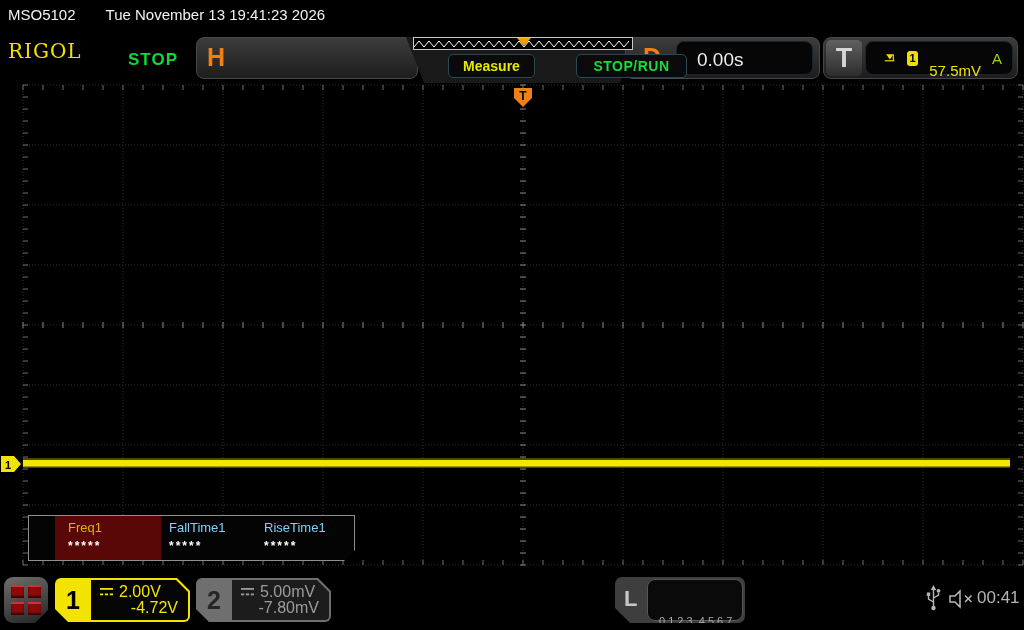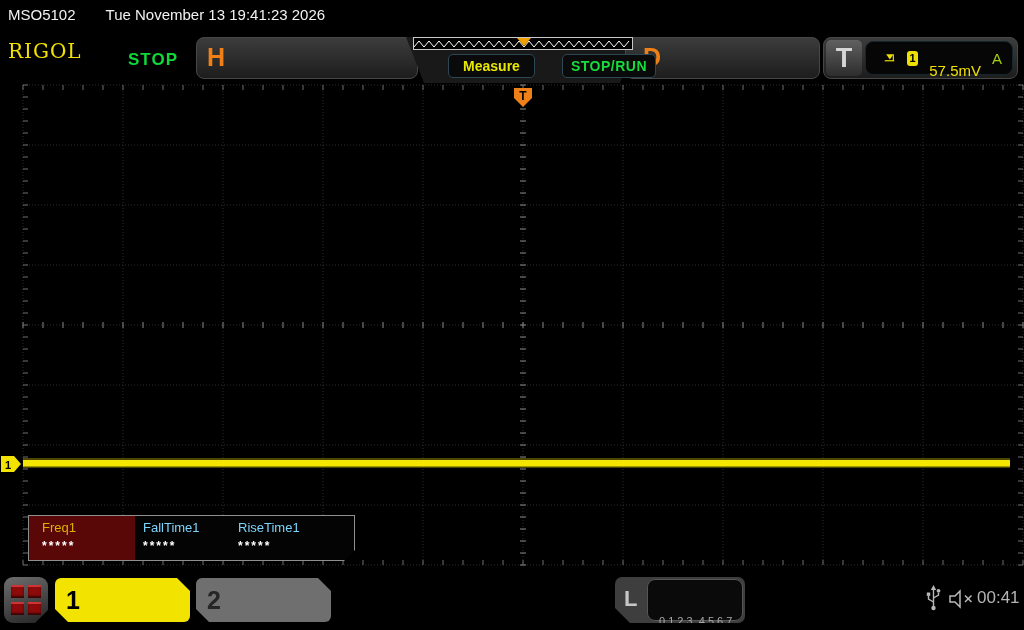--- a/index.html
+++ b/index.html
@@ -29,40 +29,40 @@
   .center-panel { position:absolute; left:406px; top:7px; width:232px; height:46px; background:#191919;
                   clip-path:polygon(0 0,100% 0,calc(100% - 18px) 100%,18px 100%); }
   .wavestrip { position:absolute; left:413px; top:7px; width:220px; height:13px; background:#000;
                border:1px solid #c9c9c9; z-index:3; }
   .wavestrip svg { position:absolute; left:0; top:0; }
   .strip-tri { position:absolute; left:103px; top:0; width:0; height:0;
                border-left:7px solid transparent; border-right:7px solid transparent; border-top:8px solid #f0a000; }
   .hbtn { position:absolute; top:24px; height:24px; line-height:22px; text-align:center;
           background:#0a0a0a; border:1px solid #2c4854; border-radius:5px; font-weight:bold; font-size:14px; z-index:4;margin-left:20px; }
   #measure-btn { left:428px; width:87px; color:#e8e800; }
-  #run-btn { left:542px; width:94px; color:#16dc3c; letter-spacing:.5px; }
+  #run-btn { left:556px; width:111px; color:#16dc3c; letter-spacing:.5px; }
   #d-panel { left:625px; width:195px; }
   #d-panel .plabel { left:17px; }
   #d-panel .pinner { left:50px; right:6px; }
   .delayval { position:absolute; left:20px; top:7px; color:#ececec; font-size:19px; }
   #t-panel { left:823px; width:195px; }
   .tbox { position:absolute; left:2px; top:2px; width:36px; height:36px; border-radius:5px;
           background:linear-gradient(180deg,#606060,#2d2d2d); color:#d6d6d6; font-weight:bold;
           font-size:27px; text-align:center; line-height:36px; }
   #t-panel .pinner { left:41px; right:4px; display:flex; align-items:center; gap:11px; padding-left:18px; }
   .t-badge { width:16px; height:15px; background:#f0e000; border-radius:3px; color:#000;
              font-weight:bold; font-size:11px; text-align:center; line-height:15px; }
   .t-level { color:#f0e000; font-size:15px;margin-top:25px; }
   .t-status { color:#a2cc12; font-size:15px; margin-left:auto; margin-right:10px; }
   
   .graticule { position:absolute; left:0; top:84px; width:1024px; height:482px; background:#000; }
   
   .meas-panel { position:absolute; left:28px; top:515px; width:327px; height:46px; background:#040404;
                 border:1px solid #8f8f8f; clip-path:polygon(0 0,100% 0,100% calc(100% - 11px),calc(100% - 11px) 100%,0 100%);
-                display:flex; z-index:5; }
+                display:flex; padding-left:26px; z-index:5; }
   .meas-item { height:100%; padding:4px 0 0 13px; }
   .meas-item.sel { background:#5a0707; }
   .meas-item:nth-child(1){ width:106px; }
   .meas-item:nth-child(2){ width:95px; padding-left:8px; }
   .meas-item:nth-child(3){ width:95px; padding-left:8px; }
   .meas-name { font-size:13px; color:#7dd3fc; }
   .meas-item.sel .meas-name { color:#dcb400; }
   .meas-val { margin-top:4px; font-size:12px; font-weight:bold; color:#fff; letter-spacing:2px; }
   
   .bottombar { position:absolute; left:0; top:568px; width:1024px; height:62px; background:#000; }
@@ -117,20 +117,23 @@
       <svg width="218" height="11">
         <polyline id="zigzag" fill="none" stroke="#ffffff" stroke-width="1" points="0,9 5,3 10,9 15,3 20,9 25,3 30,9 35,3 40,9 45,3 50,9 55,3 60,9 65,3 70,9 75,3 80,9 85,3 90,9 95,3 100,9 105,3 110,9 115,3 120,9 125,3 130,9 135,3 140,9 145,3 150,9 155,3 160,9 165,3 170,9 175,3 180,9 185,3 190,9 195,3 200,9 205,3 210,9 215,3"></polyline>
       </svg>
       <div class="strip-tri"></div>
     </div>
     <div class="hbtn" id="measure-btn">Measure</div>
     <div class="hbtn" id="run-btn">STOP/RUN</div>
 
     <div class="panel" id="d-panel">
       <div class="plabel">D</div>
+      <div class="pinner">
+        <div class="delayval">0.00s</div>
+      </div>
     </div>
 
     <div class="panel" id="t-panel">
       <div class="tbox">T</div>
       <div class="pinner">
         <svg width="16" height="14" viewBox="0 0 16 14">
           <polygon points="3,2 13,2 8,9" fill="#f0e000"></polygon>
           <rect x="1" y="10" width="13" height="1.6" fill="#f0e000"></rect>
           <rect x="12" y="2" width="1.6" height="9" fill="#f0e000"></rect>
         </svg>
@@ -472,24 +475,48 @@
   <div class="bottombar">
     <div class="grid-btn">
       <div class="redsq"></div>
       <div class="redsq"></div>
       <div class="redsq"></div>
       <div class="redsq"></div>
     </div>
 
     <div class="chwidget" id="ch1">
       <div class="ch-num">1</div>
+      <div class="ch-inner">
+        <div class="ch-line1">
+          <svg width="15" height="10" viewBox="0 0 15 10">
+            <rect x="1" y="1" width="13" height="1.8" fill="currentColor"></rect>
+            <rect x="1" y="6.5" width="3.2" height="1.8" fill="currentColor"></rect>
+            <rect x="5.9" y="6.5" width="3.2" height="1.8" fill="currentColor"></rect>
+            <rect x="10.8" y="6.5" width="3.2" height="1.8" fill="currentColor"></rect>
+          </svg>
+          <span>2.00V</span>
+        </div>
+        <div class="ch-line2">-4.72V</div>
+      </div>
     </div>
 
     <div class="chwidget" id="ch2">
       <div class="ch-num">2</div>
+      <div class="ch-inner">
+        <div class="ch-line1">
+          <svg width="15" height="10" viewBox="0 0 15 10">
+            <rect x="1" y="1" width="13" height="1.8" fill="currentColor"></rect>
+            <rect x="1" y="6.5" width="3.2" height="1.8" fill="currentColor"></rect>
+            <rect x="5.9" y="6.5" width="3.2" height="1.8" fill="currentColor"></rect>
+            <rect x="10.8" y="6.5" width="3.2" height="1.8" fill="currentColor"></rect>
+          </svg>
+          <span>5.00mV</span>
+        </div>
+        <div class="ch-line2">-7.80mV</div>
+      </div>
     </div>
 
     <div class="lpanel">
       <div class="l-label">L</div>
       <div class="l-inner">
         <div>0 1 2 3  4 5 6 7</div>
         
       </div>
     </div>
 

